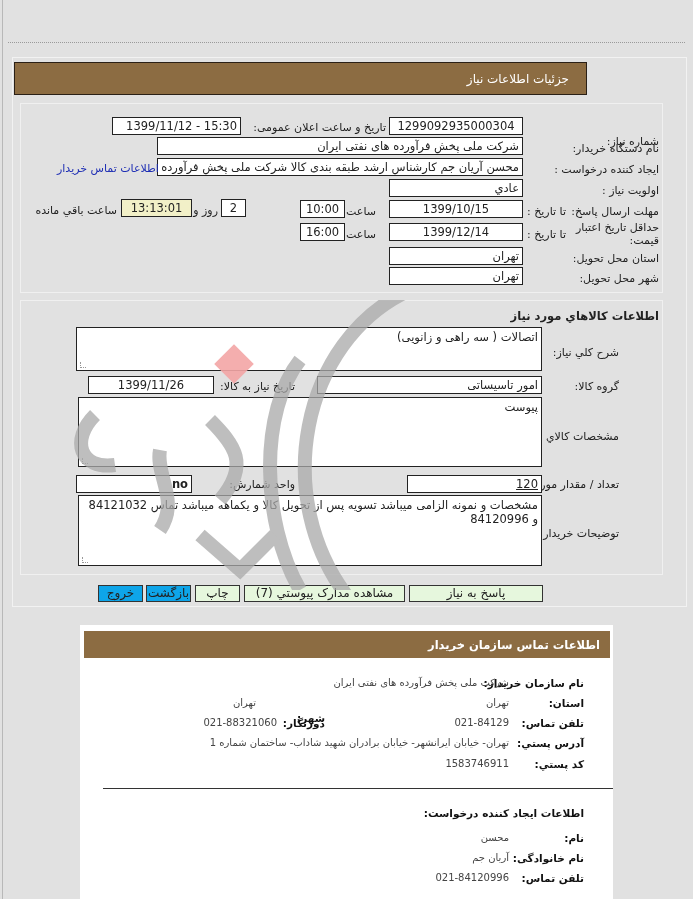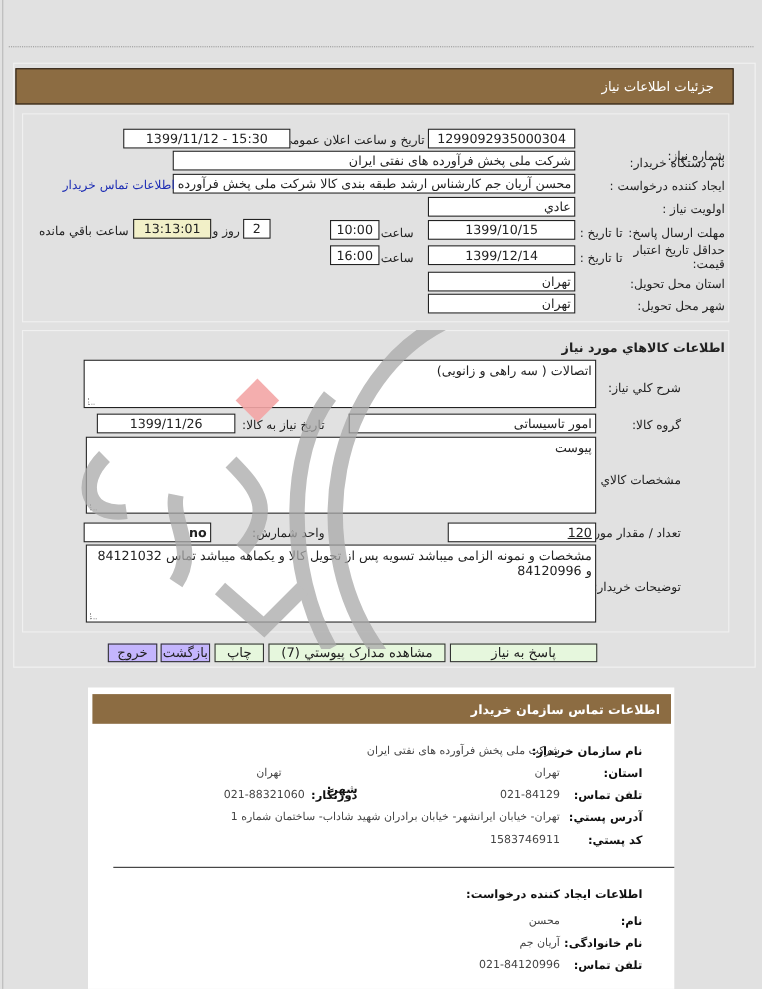--- a/index.html
+++ b/index.html
@@ -39,51 +39,51 @@
     position: absolute; background: #fff; border: 1px solid #222;
     direction: rtl; text-align: right; padding: 2px 3px; font-size: 11.5px; line-height: 14px;
   }
   .textarea .grip { position: absolute; left: 3px; bottom: 2px; width: 6px; height: 6px;
     border-left: 1px dotted #999; border-bottom: 1px dotted #999; }
   .btn {
     position: absolute; height: 17px; border: 1px solid #333; font-size: 12px;
     text-align: center; line-height: 15px; direction: rtl; cursor: pointer; white-space: nowrap;
   }
   .btn.green { background: #e6f7dd; }
-  .btn.red { background: #c4b5fd; text-align: center; }
+  .btn.red { background: #0ea5e9; text-align: center; }
   
   .watermark { position: absolute; left: 60px; top: 300px; width: 360px; height: 290px; pointer-events: none; }
   
   .card { position: absolute; left: 80px; top: 625px; width: 533px; height: 274px; background: #fff; }
   .card-header {
     position: absolute; left: 4px; top: 6px; width: 526px; height: 27px;
     background: #8c6c42; color: #fff; font-weight: bold; font-size: 11.5px; direction: rtl;
   }
   .card-header span { position: absolute; right: 10px; top: 7px; }
   .c-label { position: absolute; font-weight: bold; direction: rtl; font-size: 10.5px; white-space: nowrap; color: #111; }
   .c-val { position: absolute; direction: rtl; font-size: 10px; white-space: nowrap; color: #444; }
   .c-val.ltr { direction: ltr; }
 </style>
 </head>
 <body>
 
 <div class="left-rule"></div>
 <div class="dotted-rule"></div>
 <div class="page-frame"></div>
 
-<div class="main-header" style="width:653px;">
+<div class="main-header" style="width:573px;">
   <span>جزئیات اطلاعات نیاز</span>
 </div>
 
 <div class="section-box" style="left:20px; top:103px; width:643px; height:190px;"></div>
 
 <div class="label" style="right:34px; top:121px;margin-top:14px;">شماره نیاز:</div>
 <div class="box center" style="left:389px; top:117px; width:134px;">1299092935000304</div>
 <div class="label" style="right:307px; top:121px;">تاریخ و ساعت اعلان عمومی:</div>
-<div class="box center" style="left:112px; top:117px; width:152px;">1399/11/12 - 15:30</div>
+<div class="box center" style="left:112px; top:117px; width:129px;text-align:right;">1399/11/12 - 15:30</div>
 
 <div class="label" style="right:34px; top:142px;">نام دستگاه خریدار:</div>
 <div class="box rtl" style="left:157px; top:137px; width:366px;">شرکت ملی پخش فرآورده های نفتی ایران</div>
 
 <div class="label" style="right:34px; top:163px;">ایجاد کننده درخواست :</div>
 <div class="box rtl" style="left:157px; top:158px; width:366px;">محسن آریان جم کارشناس ارشد طبقه بندی کالا شرکت ملی پخش فرآورده های</div>
 <div class="link" style="left:57px; top:162px;">اطلاعات تماس خریدار</div>
 
 <div class="label" style="right:34px; top:184px;">اولویت نیاز :</div>
 <div class="box rtl" style="left:389px; top:179px; width:134px;">عادي</div>

